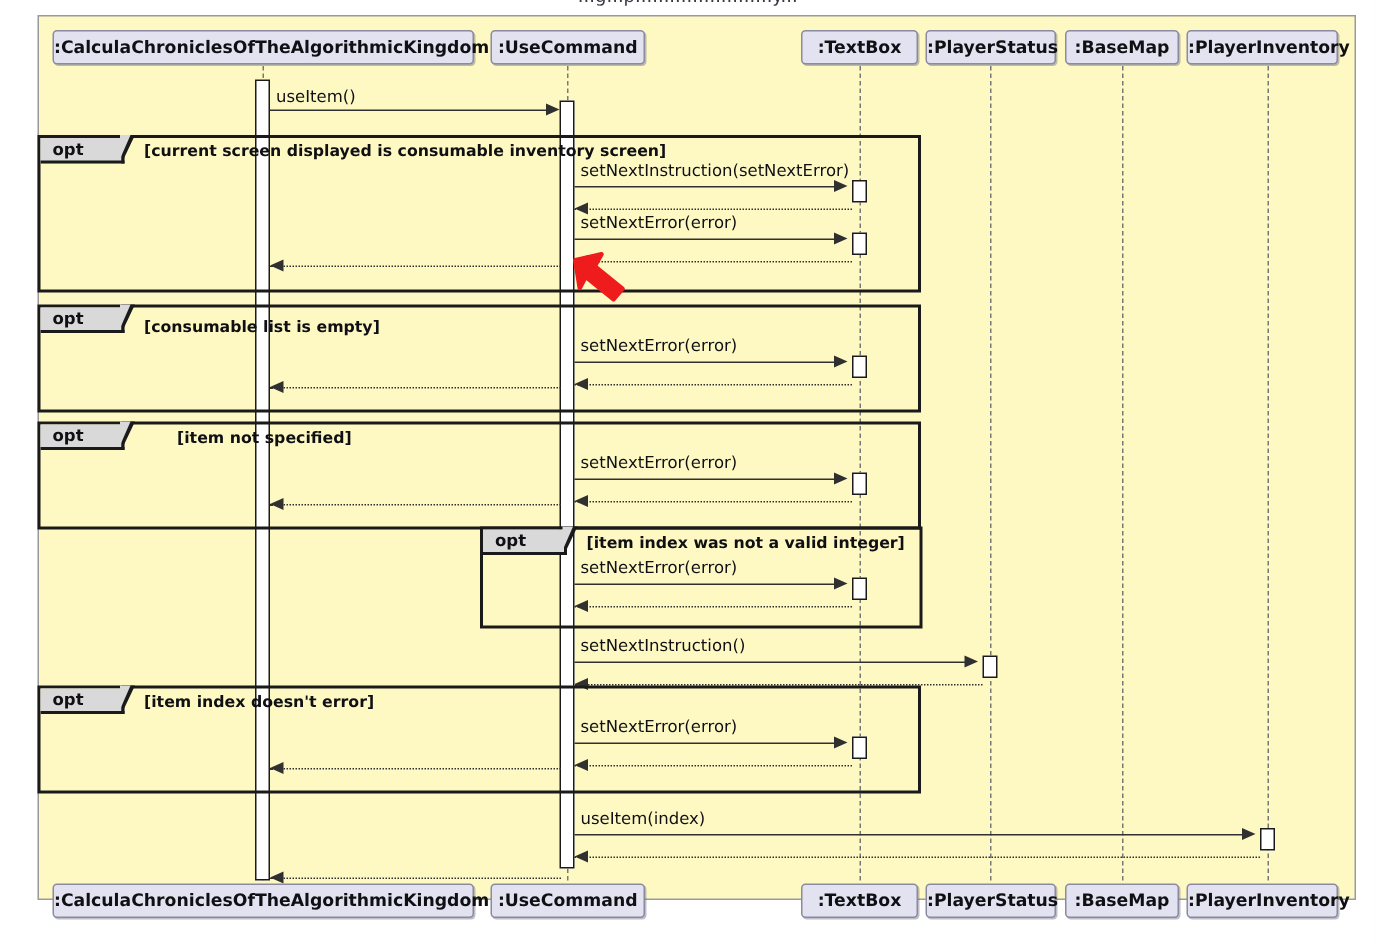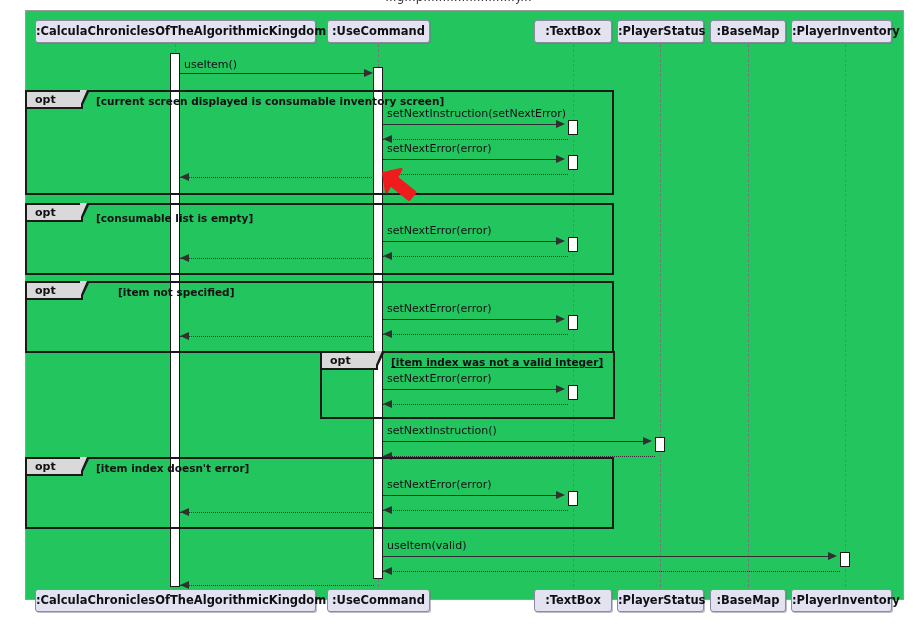--- a/index.html
+++ b/index.html
@@ -14,21 +14,21 @@
   .title-strip {
     position: absolute; left: 0; top: 0; width: 917px; height: 9px;
     overflow: hidden; color: #3a3a44; font-size: 12px;
     text-align: center; line-height: 9px;
   }
   .title-strip span { position: relative; top: -7px; }
 
   .canvas {
     position: absolute; left: 25px; top: 10px;
     width: 879px; height: 590px;
-    background: #22c55e;
+    background: #fef9c3;
     border: 1px solid #9a9a9a;
     box-sizing: border-box;
   }
 
   
   .participant {
     position: absolute;
     background: #e2e2f0;
     border: 1px solid #8a8aa0;
     border-radius: 3px;
@@ -240,21 +240,21 @@
     <div class="msg-line dotted" style="left:357px; top:323px; width:185px;"></div>
     <div class="arrowhead-l" style="left:357px; top:319px;"></div>
 
     <div class="msg-line dotted" style="left:154px; top:325px; width:194px;"></div>
     <div class="arrowhead-l" style="left:154px; top:321px;"></div>
 
     <div class="frag" style="left:294px; top:340px; width:295px; height:68px;"></div>
     <div class="frag-tab" style="left:296px; top:342px; width:56px;">
       <span>opt</span>
     </div>
-    <div class="frag-guard" style="left:365px; top:344px;text-decoration:underline;"><span>[item index was not a valid integer]</span></div>
+    <div class="frag-guard" style="left:365px; top:344px;"><span>[item index was not a valid integer]</span></div>
 
     <div class="msg-label" style="left:361px; top:361px;"><span>setNextError(error)</span></div>
     <div class="msg-line" style="left:357px; top:378px; width:175px;"></div>
     <div class="arrowhead-r" style="left:530px; top:374px;"></div>
     <div class="msg-line dotted" style="left:357px; top:393px; width:185px;"></div>
     <div class="arrowhead-l" style="left:357px; top:389px;"></div>
 
     <div class="msg-label" style="left:361px; top:413px;"><span>setNextInstruction()</span></div>
     <div class="msg-line" style="left:357px; top:430px; width:262px;"></div>
     <div class="arrowhead-r" style="left:617px; top:426px;"></div>
@@ -269,21 +269,21 @@
 
     <div class="msg-label" style="left:361px; top:467px;"><span>setNextError(error)</span></div>
     <div class="msg-line" style="left:357px; top:484px; width:175px;"></div>
     <div class="arrowhead-r" style="left:530px; top:480px;"></div>
     <div class="msg-line dotted" style="left:357px; top:499px; width:185px;"></div>
     <div class="arrowhead-l" style="left:357px; top:495px;"></div>
 
     <div class="msg-line dotted" style="left:154px; top:501px; width:194px;"></div>
     <div class="arrowhead-l" style="left:154px; top:497px;"></div>
 
-    <div class="msg-label" style="left:361px; top:528px;"><span>useItem(valid)</span></div>
+    <div class="msg-label" style="left:361px; top:528px;"><span>useItem(index)</span></div>
     <div class="msg-line" style="left:357px; top:545px; width:447px;"></div>
     <div class="arrowhead-r" style="left:802px; top:541px;"></div>
     <div class="msg-line dotted" style="left:357px; top:560px; width:457px;"></div>
     <div class="arrowhead-l" style="left:357px; top:556px;"></div>
 
     <div class="msg-line dotted" style="left:154px; top:574px; width:194px;"></div>
     <div class="arrowhead-l" style="left:154px; top:570px;"></div>
 
     <div class="participant" style="left:9px; top:578px; width:281px;">
       <span>:CalculaChroniclesOfTheAlgorithmicKingdom</span>

